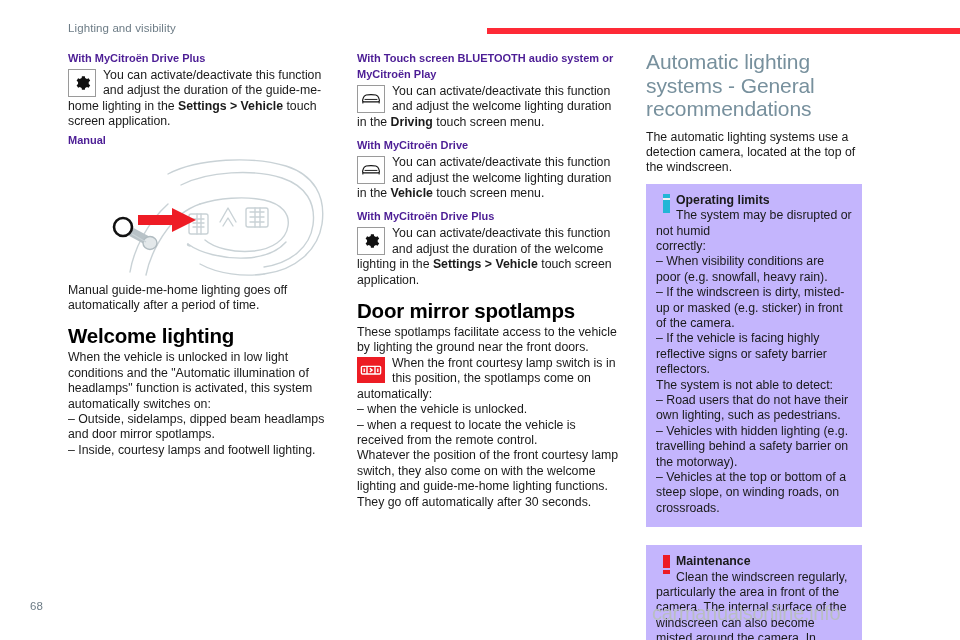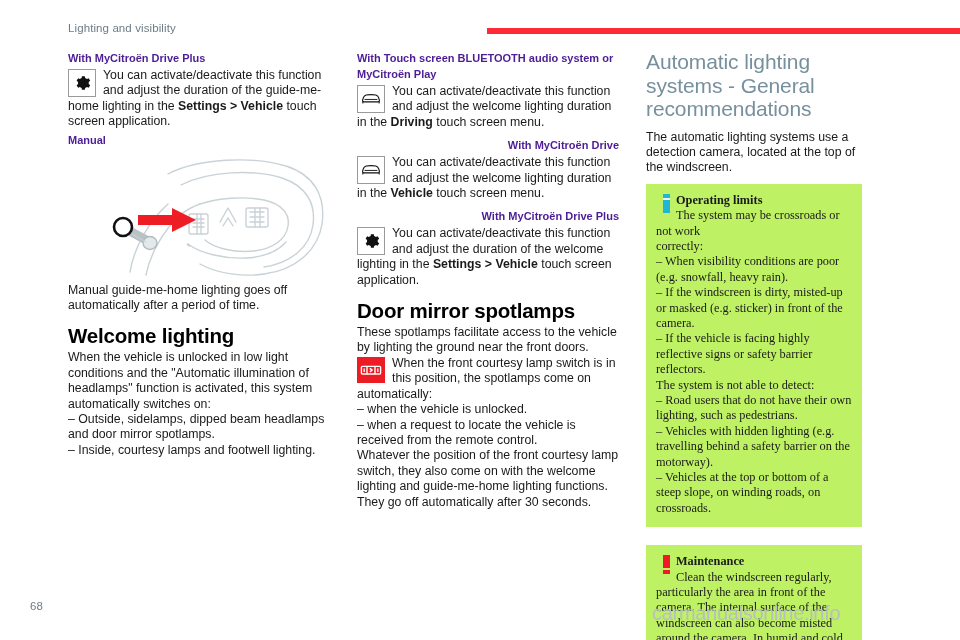--- a/index.html
+++ b/index.html
@@ -71,21 +71,21 @@
   .txt + .txt { margin-top: 0px; }
 
   
   .h3 {
     font-size: 11px;
     line-height: 16px;
     font-weight: bold;
     color: #4c1d95;
     margin-bottom: 2px;
   }
-  .h3.gap { margin-top: 7px; text-align: right; }
+  .h3.gap { margin-top: 7px; }
 
   
   .h2 {
     font-size: 20.5px;
     line-height: 23px;
     font-weight: bold;
     color: #000;
     letter-spacing: -0.2px;
     margin-top: 11px;
     margin-bottom: 3px;
@@ -133,27 +133,26 @@
   
   .illus {
     width: 262px;
     height: 125px;
     margin: 4px 0 6px 0;
     position: relative;
   }
 
   
   .callout {
-    background: #bef264;
+    background: #c4b5fd;
     padding: 9px 10px 11px 10px;
     box-sizing: border-box;
     margin-top: 8px;
     font-size: 12.3px;
     line-height: 15.4px;
-    font-family: Liberation Serif, serif;
   }
   .callout-icon {
     float: left;
     width: 20px;
     height: 26px;
     display: flex;
     align-items: flex-start;
     justify-content: center;
     padding-top: 1px;
     box-sizing: border-box;
@@ -359,21 +358,21 @@
   <div class="col col-3">
 
     <div class="h1">Automatic lighting systems - General recommendations</div>
     <div class="txt">The automatic lighting systems use a detection camera, located at the top of the windscreen.</div>
 
     <div class="callout">
       <span class="callout-icon">
           <span class="bar-i"></span>
         </span>
       <div class="callout-title">Operating limits</div>
-      <div class="txt"><span>The system may be crossroads or not work</span></div>
+      <div class="txt"><span>The system may be disrupted or not humid</span></div>
       <div class="txt" style="clear:both">correctly:</div>
       <div class="txt">– When visibility conditions are poor (e.g. snowfall, heavy rain).</div>
       <div class="txt">– If the windscreen is dirty, misted-up or masked (e.g. sticker) in front of the camera.</div>
       <div class="txt">– If the vehicle is facing highly reflective signs or safety barrier reflectors.</div>
       <div class="txt">The system is not able to detect:</div>
       <div class="txt">– Road users that do not have their own lighting, such as pedestrians.</div>
       <div class="txt">– Vehicles with hidden lighting (e.g. travelling behind a safety barrier on the motorway).</div>
       <div class="txt">– Vehicles at the top or bottom of a steep slope, on winding roads, on crossroads.</div>
     </div>
 

